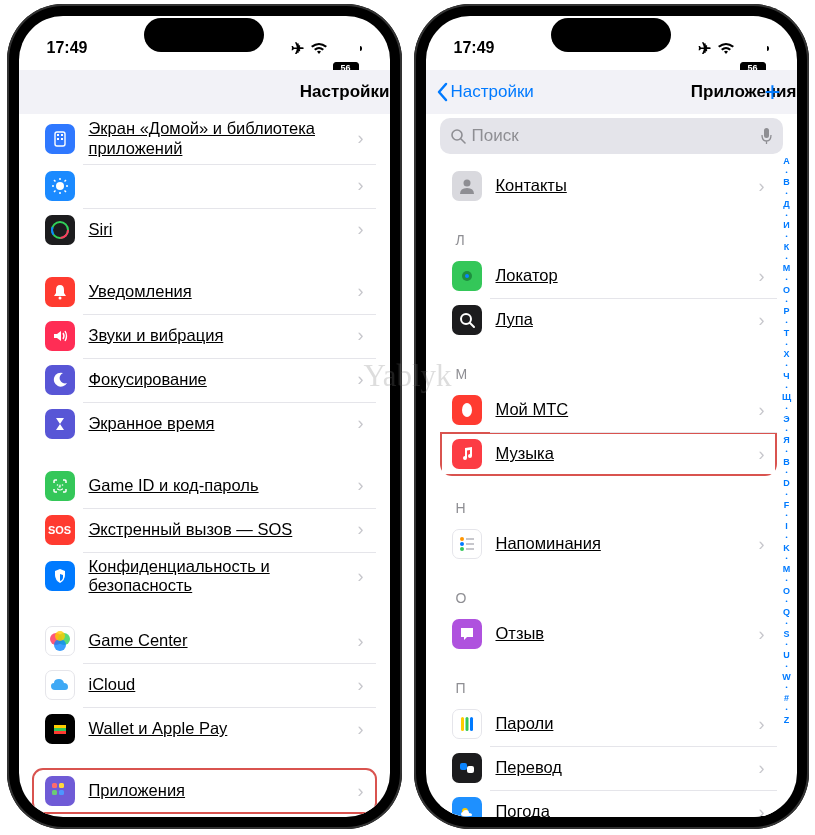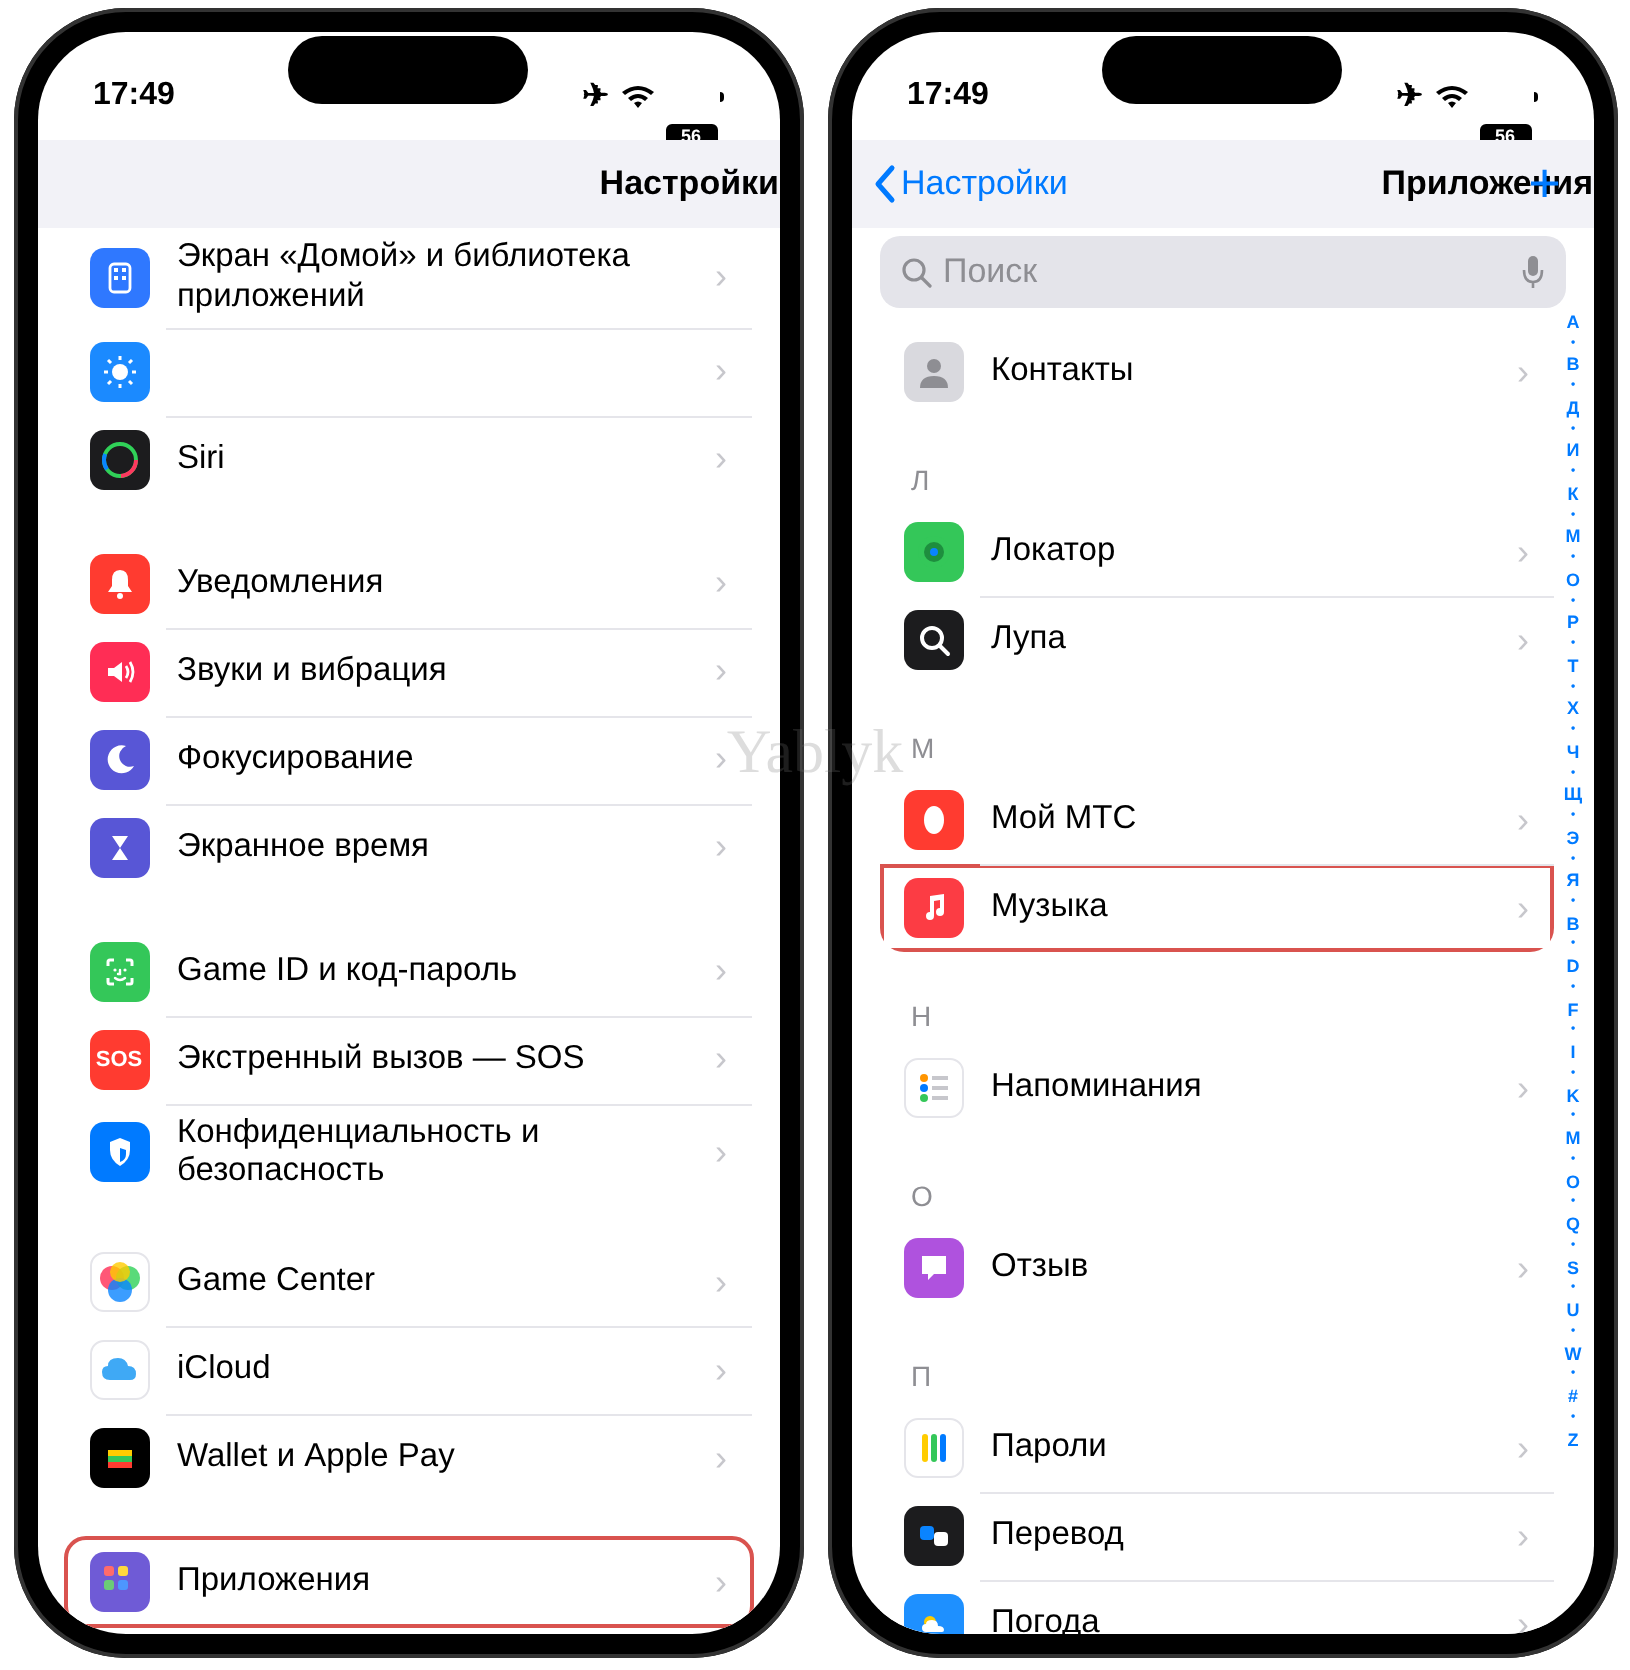--- a/index.html
+++ b/index.html
@@ -117,21 +117,21 @@
     position:absolute;
     top:0; left:50px; right:0; height:1px;
     background:#e5e5ea;
   }
   .app-icon {
     width: 30px; height: 30px; border-radius: 7px;
     margin-right: 14px;
     display:flex; align-items:center; justify-content:center;
     font-size:16px; color:#fff; flex-shrink:0;
   }
-  .row-label { font-size: 16.5px; color:#000; line-height:1.2; flex:1; }
+  .row-label { font-size: 16.5px; color:#000; line-height:1.2; flex:1;text-decoration:underline; }
   .chevron { color:#c7c7cc; margin-left:auto; font-size:18px; font-weight:300;}
   .section-header {
     font-size: 14px; color:#8e8e93; text-transform:uppercase;
     padding: 6px 8px 6px 16px;
   }
   .index-bar {
     position:absolute;
     right: 2px; top: 140px; bottom: 20px;
     width: 16px;
     display:flex; flex-direction:column; align-items:center; justify-content:flex-start;

